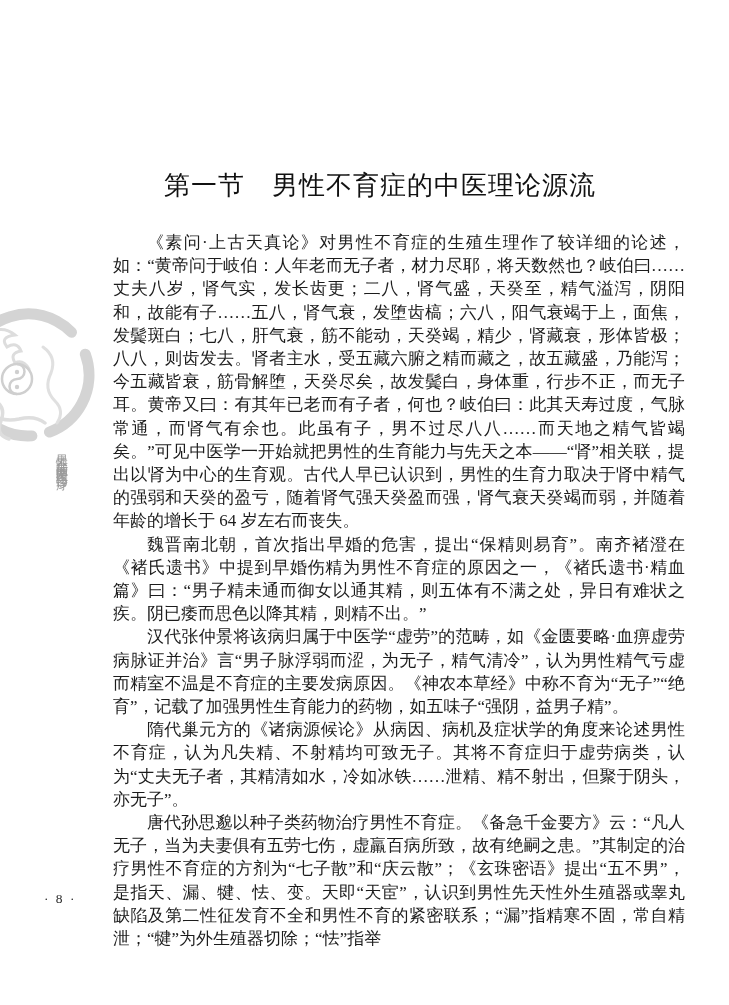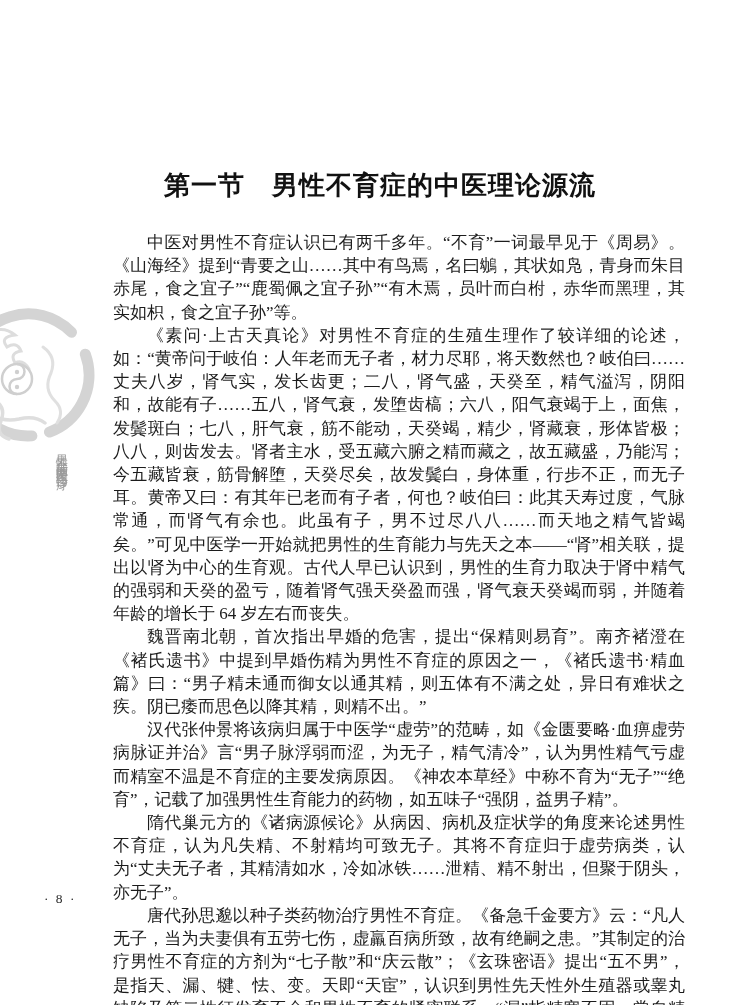--- a/index.html
+++ b/index.html
@@ -36,21 +36,21 @@
     font-family: "DejaVu Serif", "Liberation Serif", serif;
   }
   .section-title {
     position: absolute;
     left: 88px;
     top: 168px;
     width: 584px;
     margin: 0;
     text-align: center;
     font-size: 26px;
-    font-weight: 700;
+    font-weight: 400;
     letter-spacing: 1px;
     color: #111111;
   }
   .body-text {
     position: absolute;
     left: 113px;
     top: 231px;
     width: 572px;
     font-size: 17px;
     line-height: 23.2px;
@@ -90,21 +90,20 @@
       <circle cx="62" cy="69" r="2.2" fill="#cfcfcf" stroke="none"></circle>
       <circle cx="62" cy="84" r="2.2" fill="#cfcfcf" stroke="none"></circle>
     </g>
   </svg>
 
   <div class="vertical-title">男性不育症的中西医结合诊疗</div>
 
   <h1 class="section-title">第一节　男性不育症的中医理论源流</h1>
 
   <div class="body-text">
-    <p>中医对男性不育症认识已有两千多年。“不育”一词最早见于《周易》。《山海经》提到“青要之山……其中有鸟焉，名曰鴢，其状如凫，青身而朱目赤尾，食之宜子”“鹿蜀佩之宜子孙”“有木焉，员叶而白柎，赤华而黑理，其实如枳，食之宜子孙”等。</p>
     <p>《素问·上古天真论》对男性不育症的生殖生理作了较详细的论述，如：“黄帝问于岐伯：人年老而无子者，材力尽耶，将天数然也？岐伯曰……丈夫八岁，肾气实，发长齿更；二八，肾气盛，天癸至，精气溢泻，阴阳和，故能有子……五八，肾气衰，发堕齿槁；六八，阳气衰竭于上，面焦，发鬓斑白；七八，肝气衰，筋不能动，天癸竭，精少，肾藏衰，形体皆极；八八，则齿发去。肾者主水，受五藏六腑之精而藏之，故五藏盛，乃能泻；今五藏皆衰，筋骨解堕，天癸尽矣，故发鬓白，身体重，行步不正，而无子耳。黄帝又曰：有其年已老而有子者，何也？岐伯曰：此其天寿过度，气脉常通，而肾气有余也。此虽有子，男不过尽八八……而天地之精气皆竭矣。”可见中医学一开始就把男性的生育能力与先天之本——“肾”相关联，提出以肾为中心的生育观。古代人早已认识到，男性的生育力取决于肾中精气的强弱和天癸的盈亏，随着肾气强天癸盈而强，肾气衰天癸竭而弱，并随着年龄的增长于 64 岁左右而丧失。</p>
     <p>魏晋南北朝，首次指出早婚的危害，提出“保精则易育”。南齐褚澄在《褚氏遗书》中提到早婚伤精为男性不育症的原因之一，《褚氏遗书·精血篇》曰：“男子精未通而御女以通其精，则五体有不满之处，异日有难状之疾。阴已痿而思色以降其精，则精不出。”</p>
     <p>汉代张仲景将该病归属于中医学“虚劳”的范畴，如《金匮要略·血痹虚劳病脉证并治》言“男子脉浮弱而涩，为无子，精气清冷”，认为男性精气亏虚而精室不温是不育症的主要发病原因。《神农本草经》中称不育为“无子”“绝育”，记载了加强男性生育能力的药物，如五味子“强阴，益男子精”。</p>
     <p>隋代巢元方的《诸病源候论》从病因、病机及症状学的角度来论述男性不育症，认为凡失精、不射精均可致无子。其将不育症归于虚劳病类，认为“丈夫无子者，其精清如水，冷如冰铁……泄精、精不射出，但聚于阴头，亦无子”。</p>
     <p>唐代孙思邈以种子类药物治疗男性不育症。《备急千金要方》云：“凡人无子，当为夫妻俱有五劳七伤，虚羸百病所致，故有绝嗣之患。”其制定的治疗男性不育症的方剂为“七子散”和“庆云散”；《玄珠密语》提出“五不男”，是指天、漏、犍、怯、变。天即“天宦”，认识到男性先天性外生殖器或睾丸缺陷及第二性征发育不全和男性不育的紧密联系；“漏”指精寒不固，常自精泄；“犍”为外生殖器切除；“怯”指举</p>
   </div>
 
   <div class="page-number">· 8 ·</div>
 
 </div>

